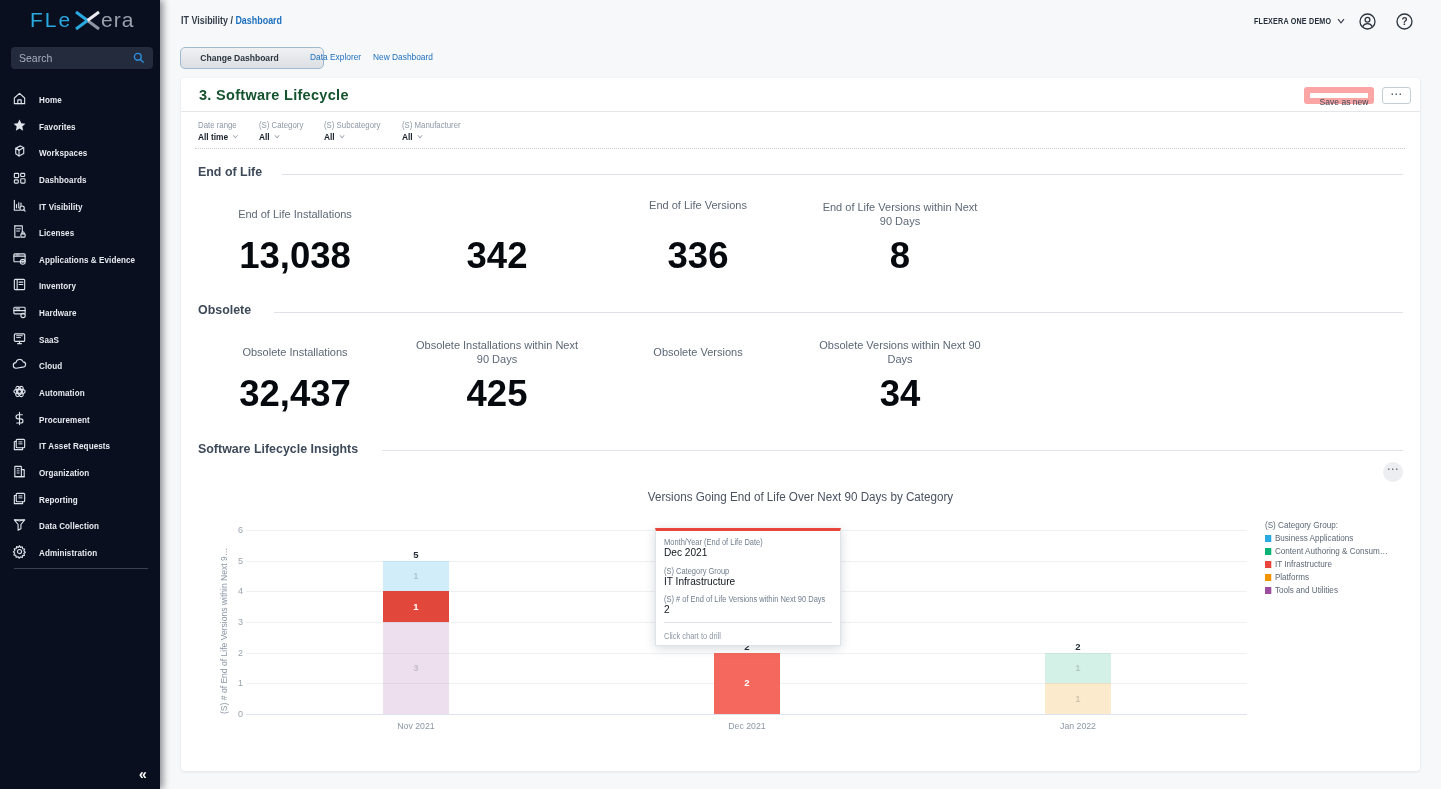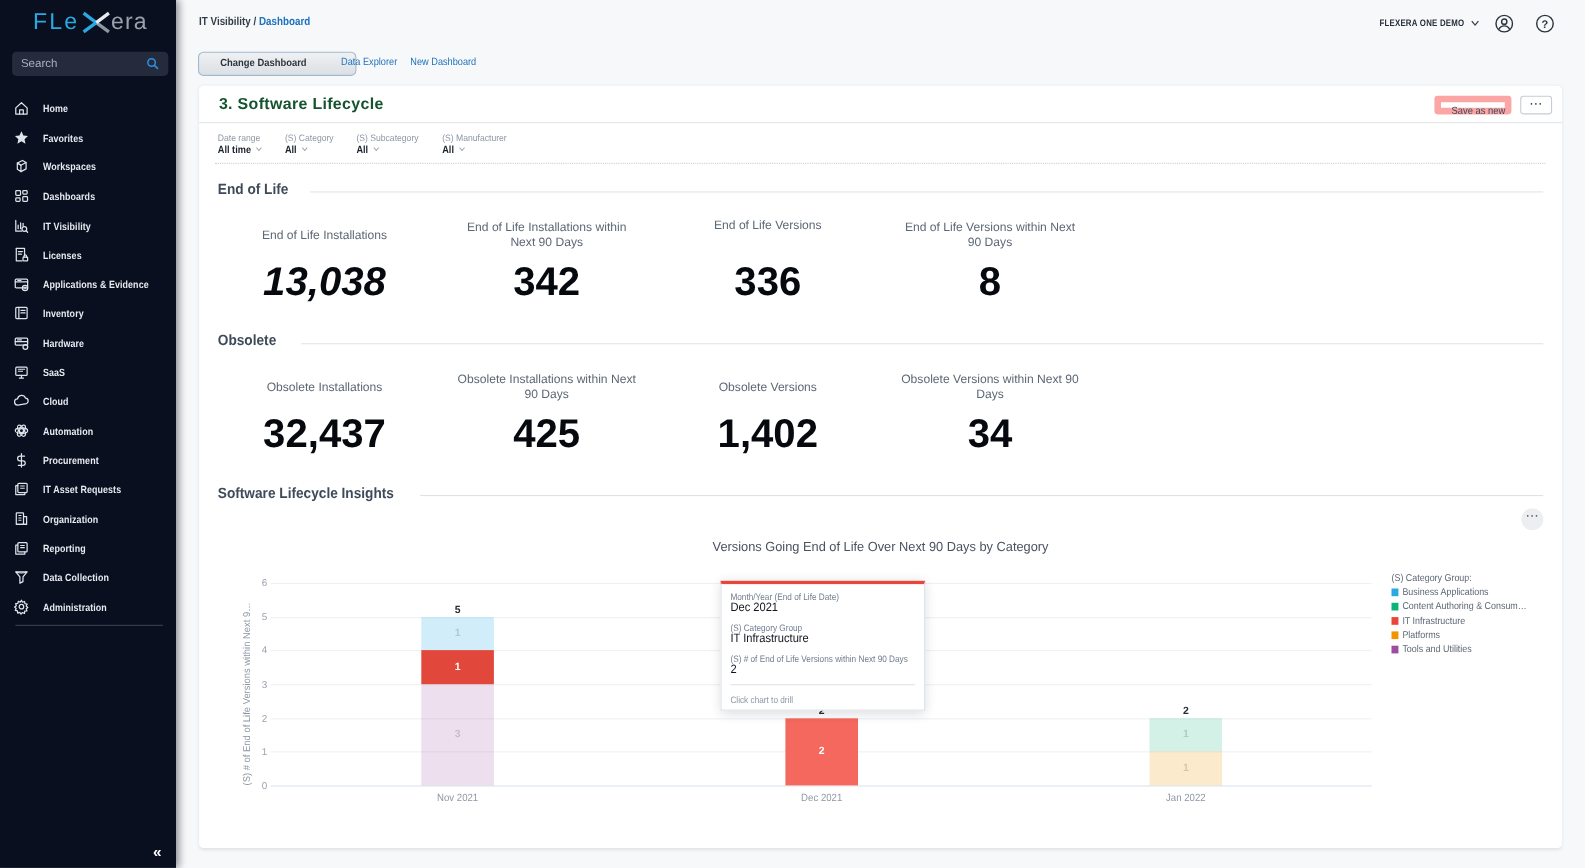--- a/index.html
+++ b/index.html
@@ -279,37 +279,35 @@
   <div class="fval" style="left:78px; top:53px;">All <span class="fchev"></span></div>
   <div class="flabel" style="left:143px; top:42px;">(S) Subcategory</div>
   <div class="fval" style="left:143px; top:53px;">All <span class="fchev"></span></div>
   <div class="flabel" style="left:221px; top:42px;">(S) Manufacturer</div>
   <div class="fval" style="left:221px; top:53px;">All <span class="fchev"></span></div>
   <div id="dotline"></div>
 
   <div class="sechead" style="left:17px; top:86px;">End of Life</div>
   <div class="secline" style="left:101px; top:96px; width:1121px;"></div>
   <div class="mlabel" style="left:13px;  top:129px;">End of Life Installations</div>
-  <div class="mlabel" style="left:215px; top:122px;">End of Life Installations within<br>Next 90 Days</div>
   <div class="mlabel" style="left:416px; top:120px;">End of Life Versions</div>
   <div class="mlabel" style="left:618px; top:122px;">End of Life Versions within Next<br>90 Days</div>
-  <div class="mnum" style="left:13px;  top:159.5px;font-style:italic;">13,038</div>
+  <div class="mnum" style="left:13px;  top:159.5px;">13,038</div>
   <div class="mnum" style="left:215px; top:159.5px;">342</div>
   <div class="mnum" style="left:416px; top:159.5px;">336</div>
   <div class="mnum" style="left:618px; top:159.5px;">8</div>
 
   <div class="sechead" style="left:17px; top:224px;">Obsolete</div>
   <div class="secline" style="left:93px; top:234px; width:1129px;"></div>
   <div class="mlabel" style="left:13px;  top:267px;">Obsolete Installations</div>
   <div class="mlabel" style="left:215px; top:260px;">Obsolete Installations within Next<br>90 Days</div>
   <div class="mlabel" style="left:416px; top:267px;">Obsolete Versions</div>
   <div class="mlabel" style="left:618px; top:260px;">Obsolete Versions within Next 90<br>Days</div>
   <div class="mnum" style="left:13px;  top:297.5px;">32,437</div>
   <div class="mnum" style="left:215px; top:297.5px;">425</div>
-  <div class="mnum" style="left:416px; top:297.5px;">1,402</div>
   <div class="mnum" style="left:618px; top:297.5px;">34</div>
 
   <div class="sechead" style="left:17px; top:363px;">Software Lifecycle Insights</div>
   <div class="secline" style="left:201px; top:372px; width:1021px;"></div>
   <div id="insdots">⋯</div>
   <div id="charttitle">Versions Going End of Life Over Next 90 Days by Category</div>
 
   <div id="chart">
       <div class="grid" style="left:65px; top:636px; width:1001px;background:#dce3ee;"></div>
       <div class="ytick" style="left:46px; top:631px;">0</div>

